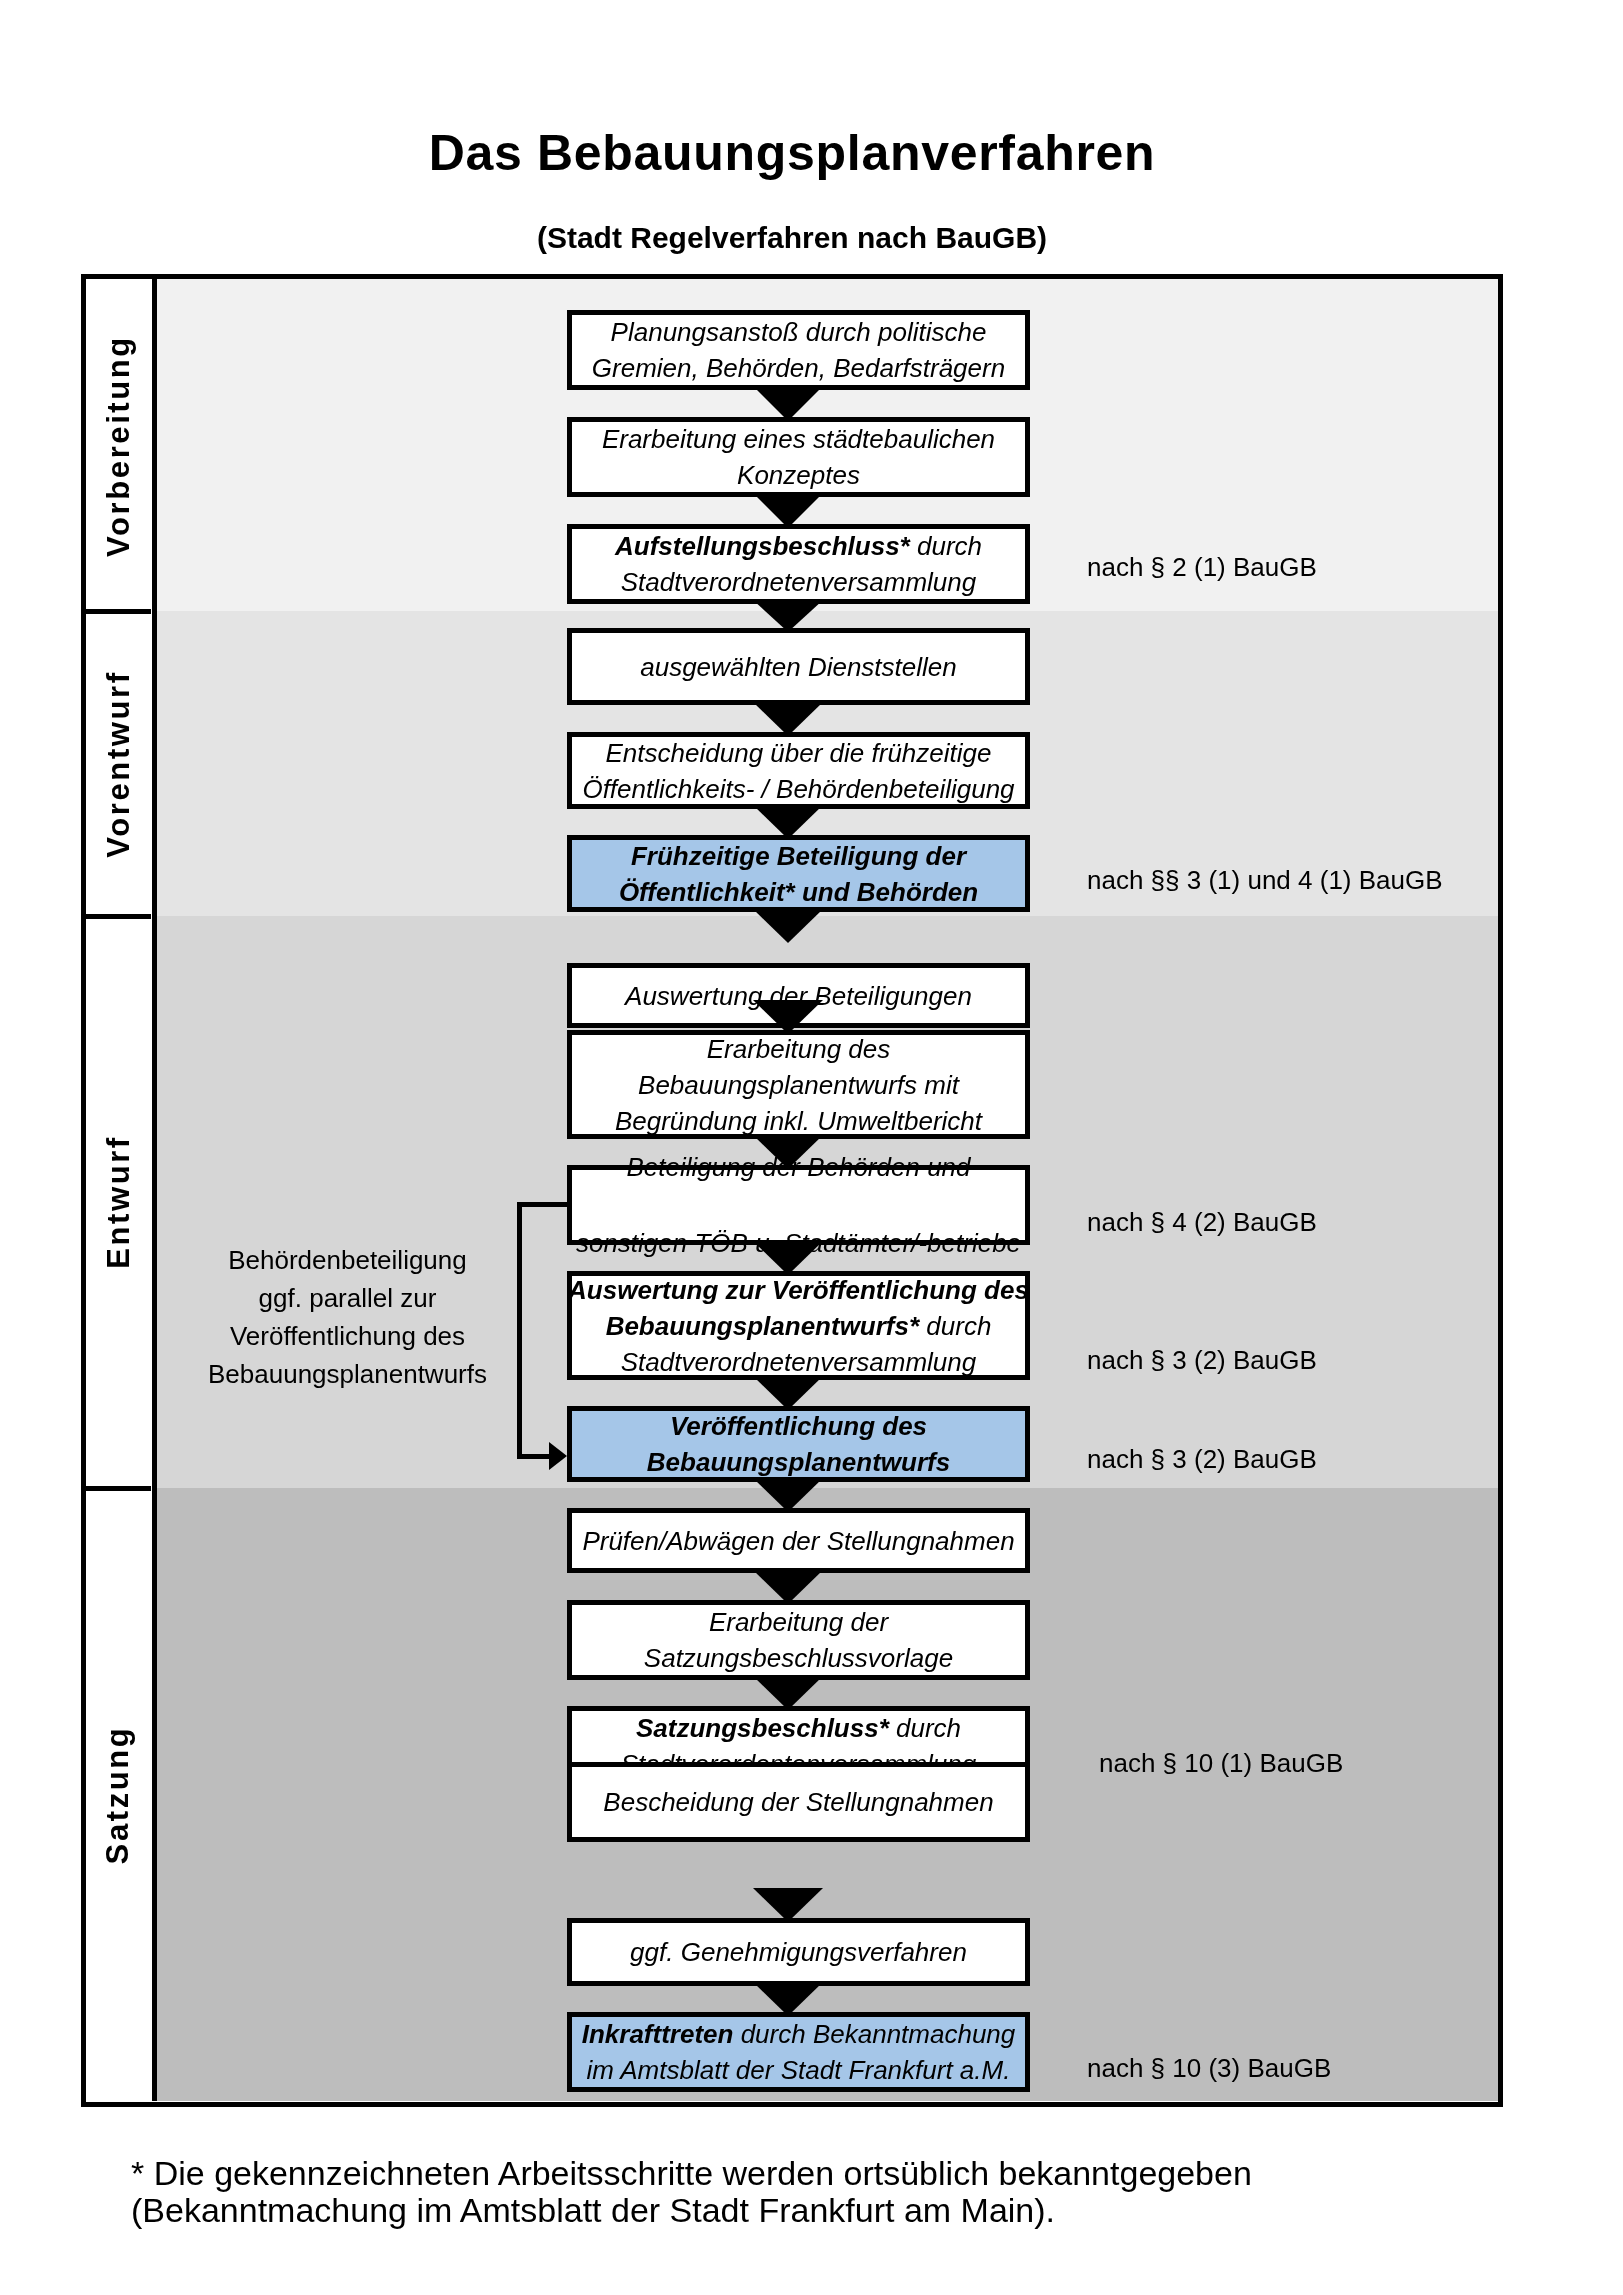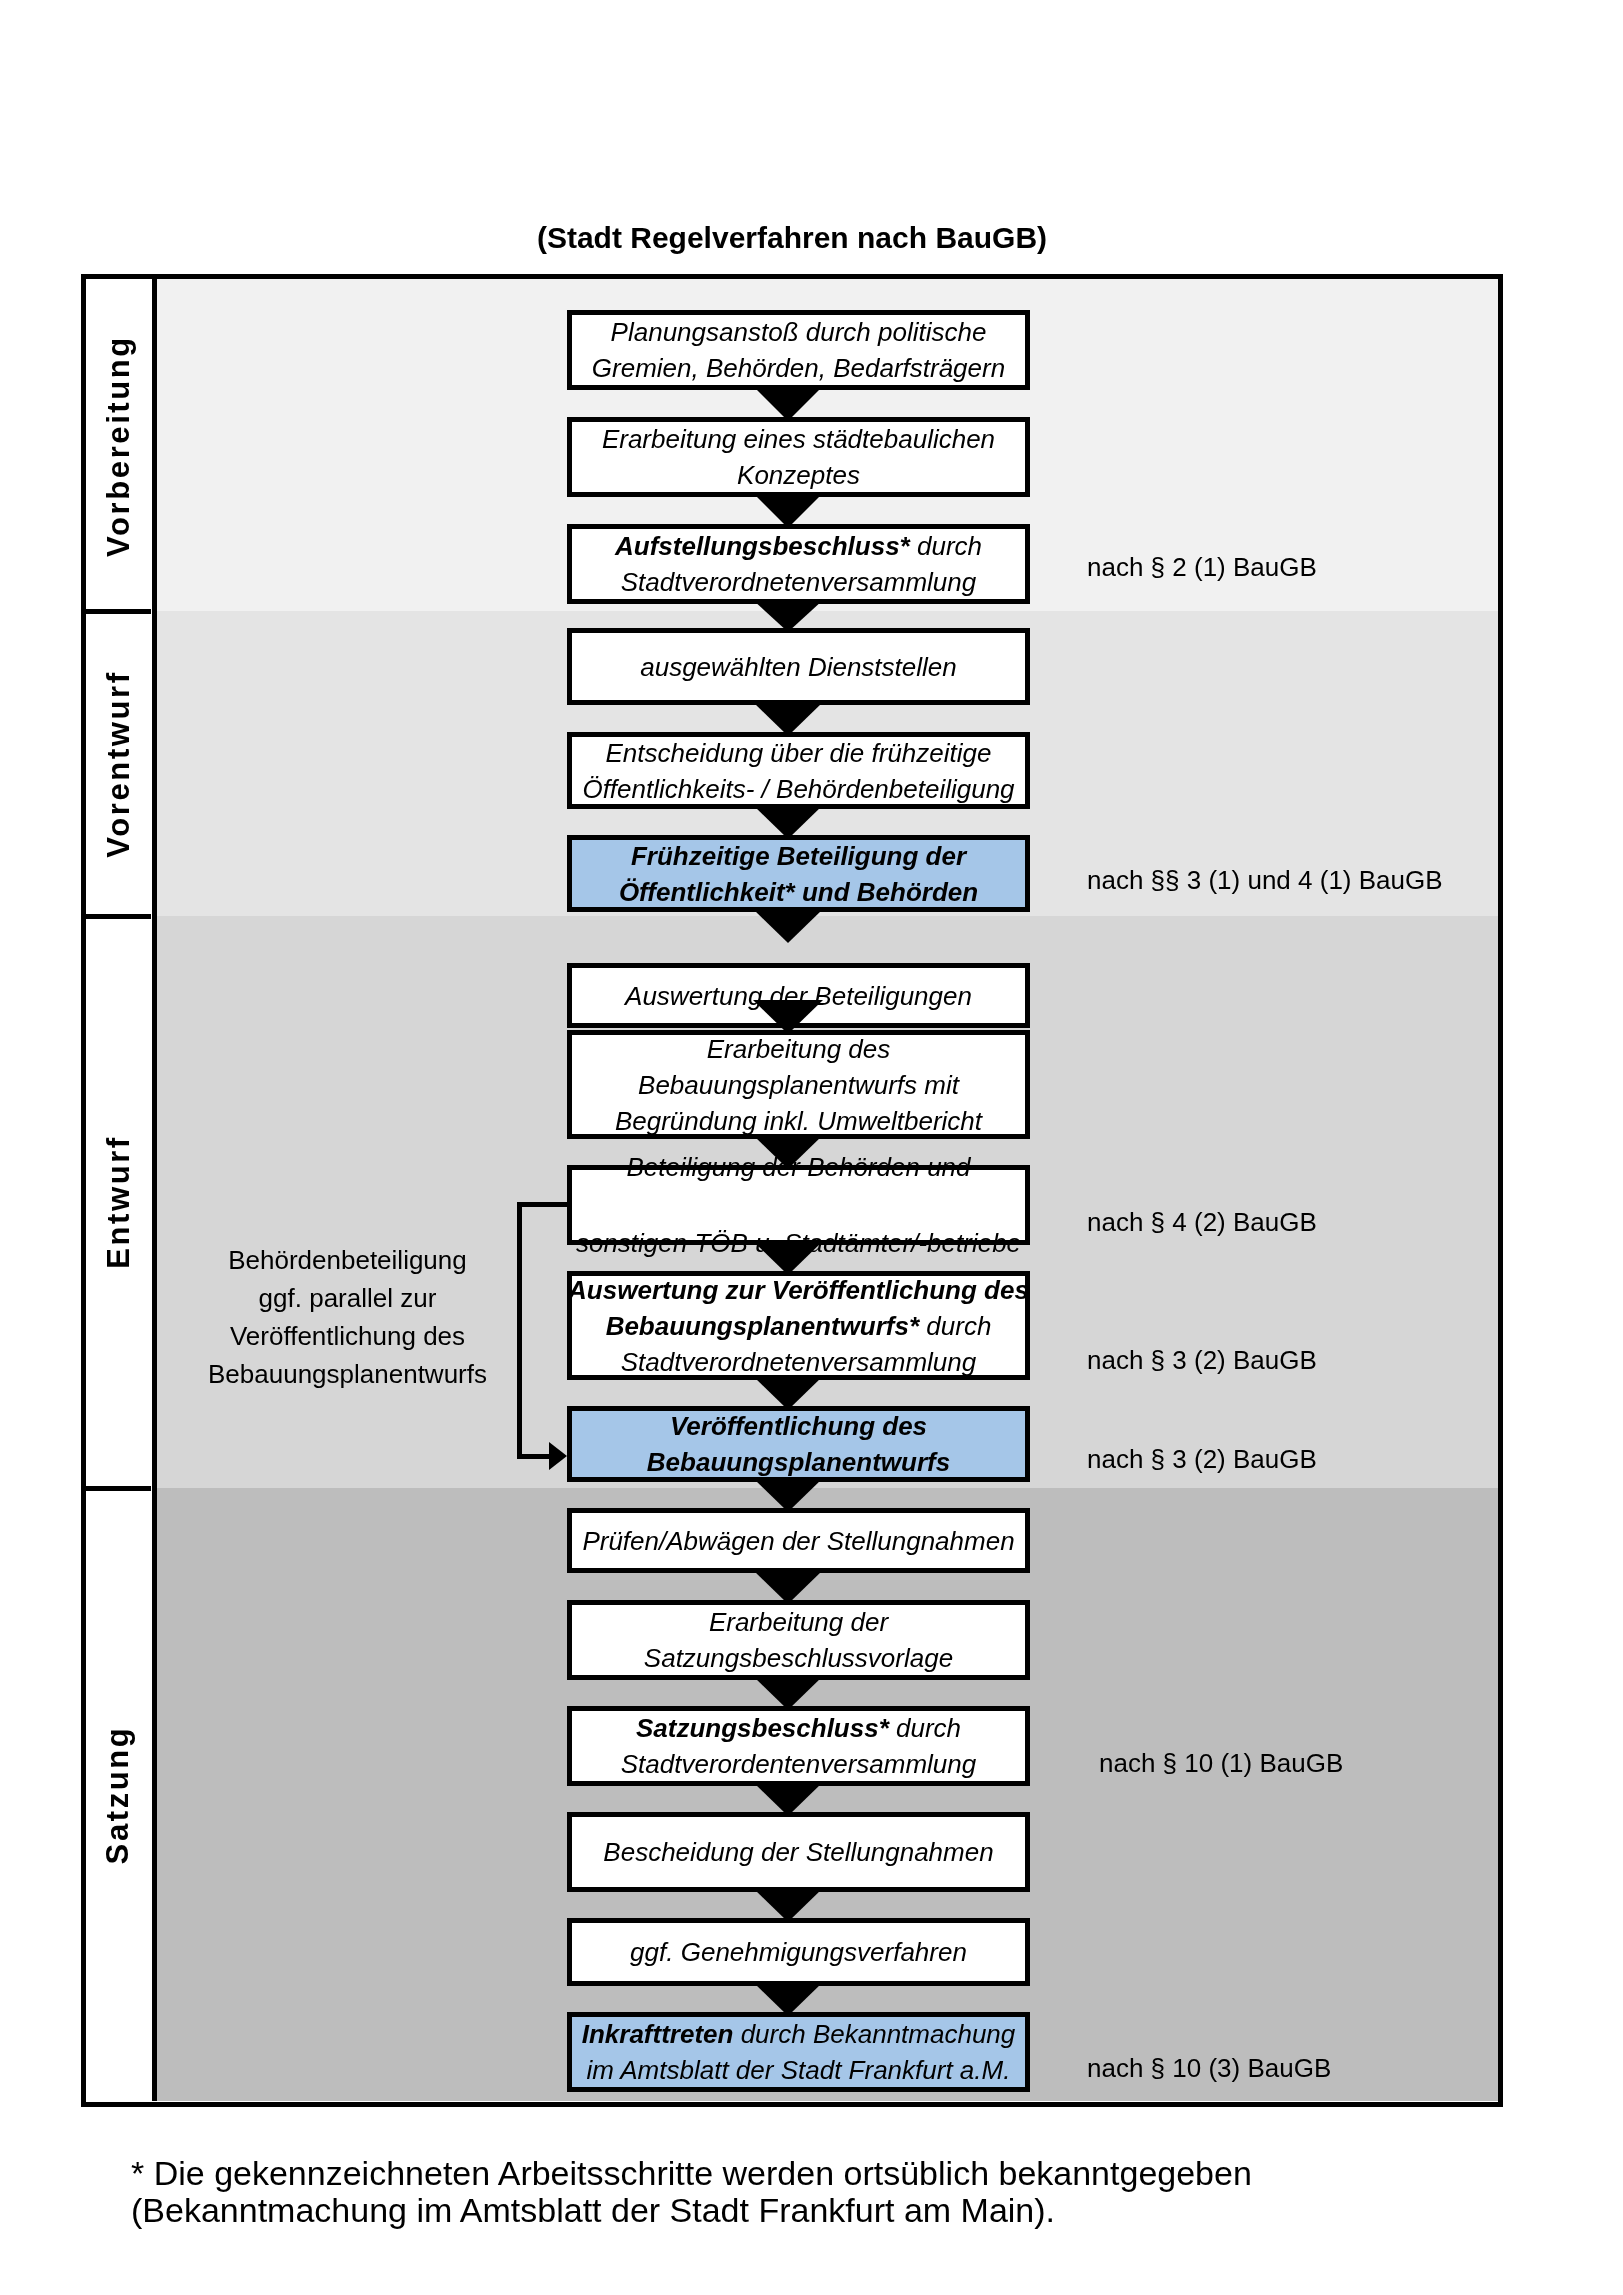--- a/index.html
+++ b/index.html
@@ -67,20 +67,21 @@
   .footnote{
     position:absolute;left:131px;top:2155px;width:1388px;
     font-size:34px;line-height:37px;
   }
 </style>
 </head>
 <body>
 
 <div class="page">
 
+  <div class="title">Das Bebauungsplanverfahren</div>
   <div class="subtitle">(Stadt Regelverfahren nach BauGB)</div>
 
   <div class="frame"></div>
 
   <div id="dyn">
       <div class="sec-bg" style="top: 279px; height: 333px; background: rgb(241, 241, 241);"></div>
       <div class="sec-label" style="top: 279px; height: 333px;">
         <span>Vorbereitung</span>
       </div>
       <div class="sec-bg" style="top: 611px; height: 305px; background: rgb(228, 228, 228);"></div>
@@ -166,21 +167,21 @@
         <div class="bline"><span>Erarbeitung der</span></div>
         <div class="bline"><span>Satzungsbeschlussvorlage</span></div>
       </div>
       <div class="arrow-down" style="top: 1676px; border-top: 34px solid rgb(0, 0, 0);"></div>
       <div class="fbox" style="top: 1706px; height: 80px;">
         <div class="bline"><b>Satzungsbeschluss*</b><span> durch</span></div>
         <div class="bline"><span>Stadtverordentenversammlung</span></div>
       </div>
       <div class="arrow-down" style="top: 1782px; border-top: 34px solid rgb(0, 0, 0);"></div>
       <div class="law-note" style="top: 1745px; margin-left: 12px;">nach § 10 (1) BauGB</div>
-      <div class="fbox" style="top: 1812px; height: 80px;">
+      <div class="fbox" style="top: 1762px; height: 80px;">
         <div class="bline"><span>Bescheidung der Stellungnahmen</span></div>
       </div>
       <div class="arrow-down" style="top: 1888px; border-top: 34px solid rgb(0, 0, 0);"></div>
       <div class="fbox" style="top: 1918px; height: 68px;">
         <div class="bline"><span>ggf. Genehmigungsverfahren</span></div>
       </div>
       <div class="arrow-down" style="top: 1982px; border-top: 34px solid rgb(0, 0, 0);"></div>
       <div class="fbox" style="top: 2012px; height: 80px; background: rgb(165, 198, 232);">
         <div class="bline"><b>Inkrafttreten</b><span> durch Bekanntmachung</span></div>
         <div class="bline"><span>im Amtsblatt der Stadt Frankfurt a.M.</span></div>

